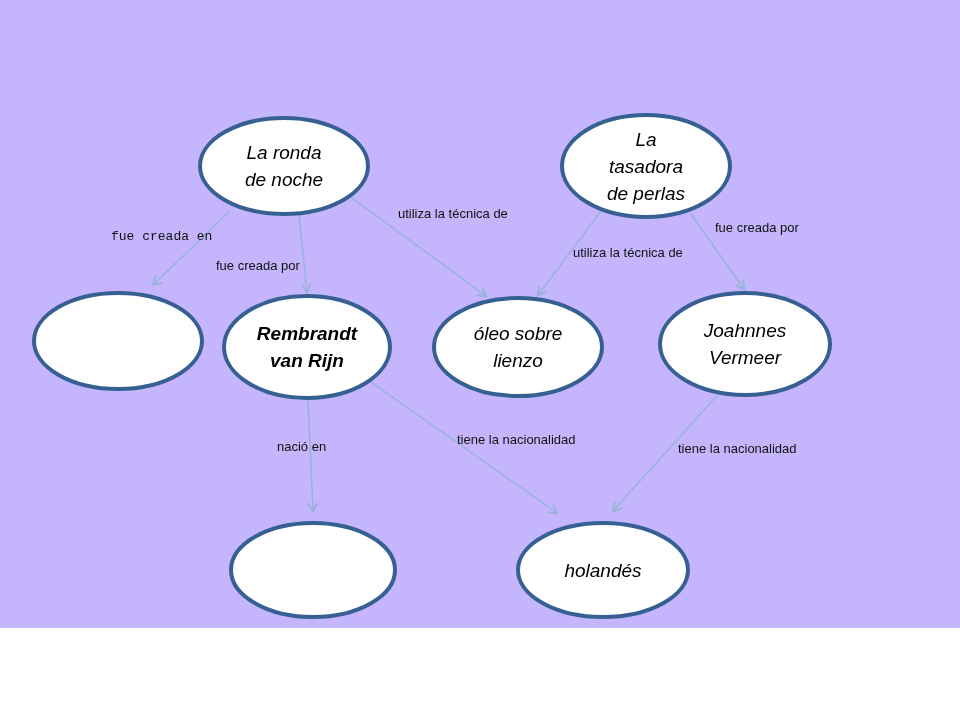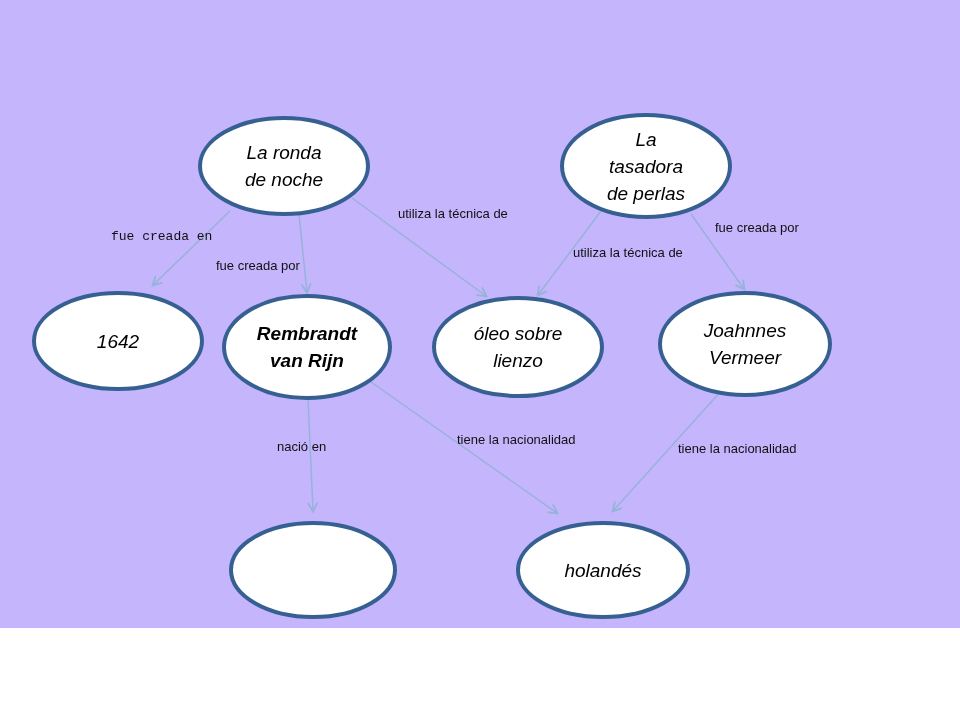--- a/index.html
+++ b/index.html
@@ -81,23 +81,20 @@
     <span>La ronda</span>
     <span>de noche</span>
   </div>
 
   <div class="node-label" style="left:562px; top:115px; width:168px; height:102px;font-style:italic;">
     <span>La</span>
     <span>tasadora</span>
     <span>de perlas</span>
   </div>
 
-  <div class="node-label" style="left:34px; top:293px; width:168px; height:96px;">
-    <span>1642</span>
-  </div>
 
   <div class="node-label" style="left:224px; top:296px; width:166px; height:102px;font-weight:bold;">
     <span>Rembrandt</span>
     <span>van Rijn</span>
   </div>
 
   <div class="node-label" style="left:660px; top:293px; width:170px; height:102px;">
     <span>Joahnnes</span>
     <span>Vermeer</span>
   </div>

